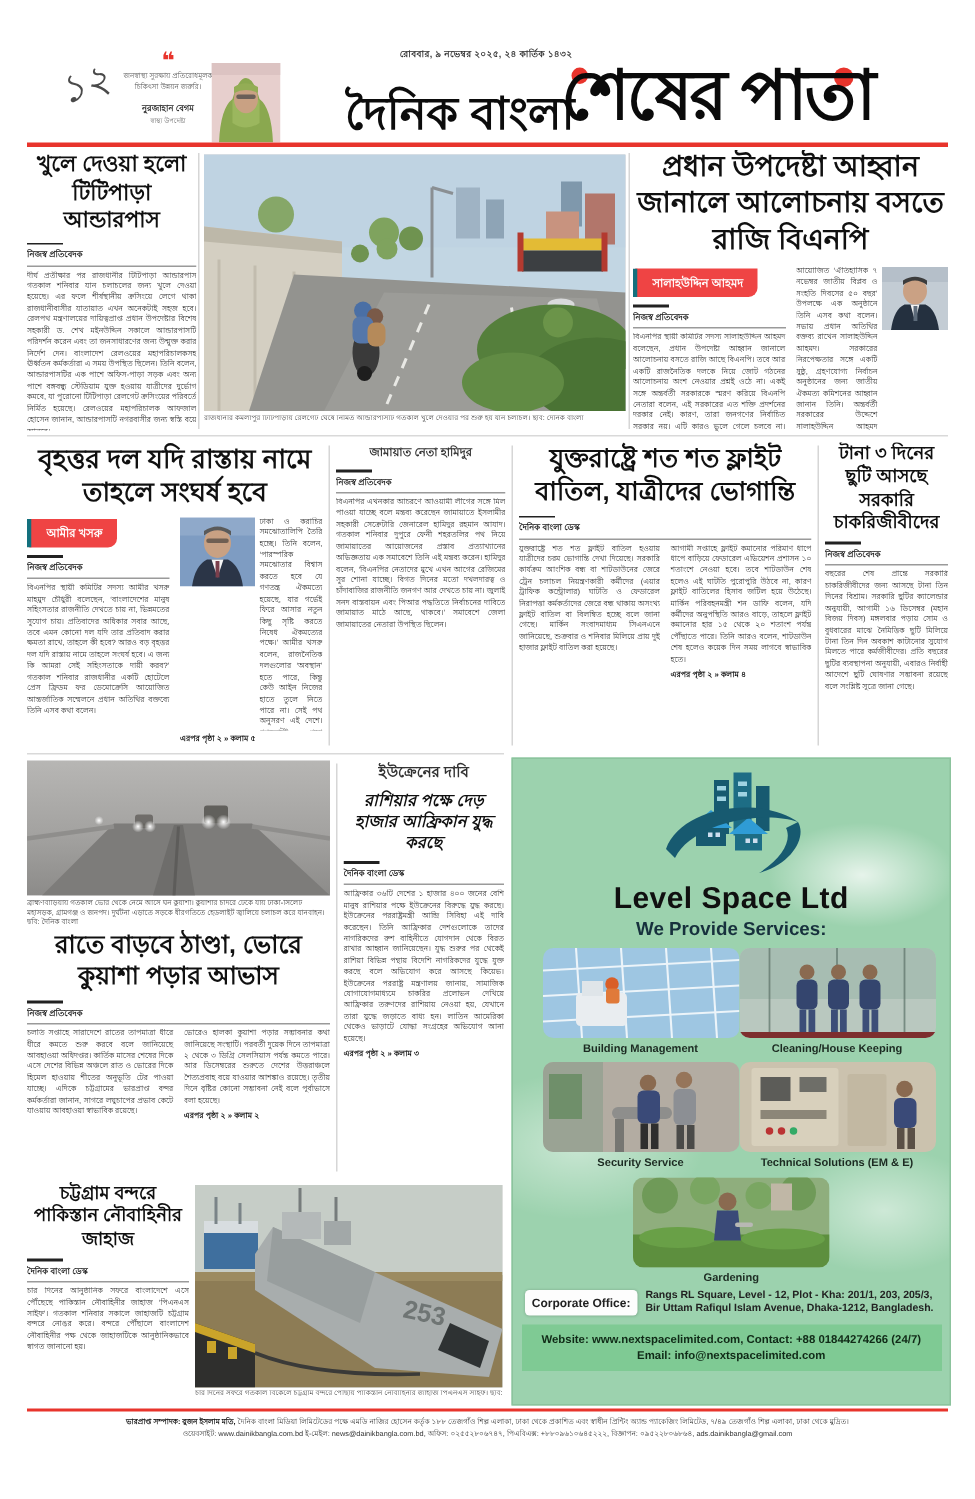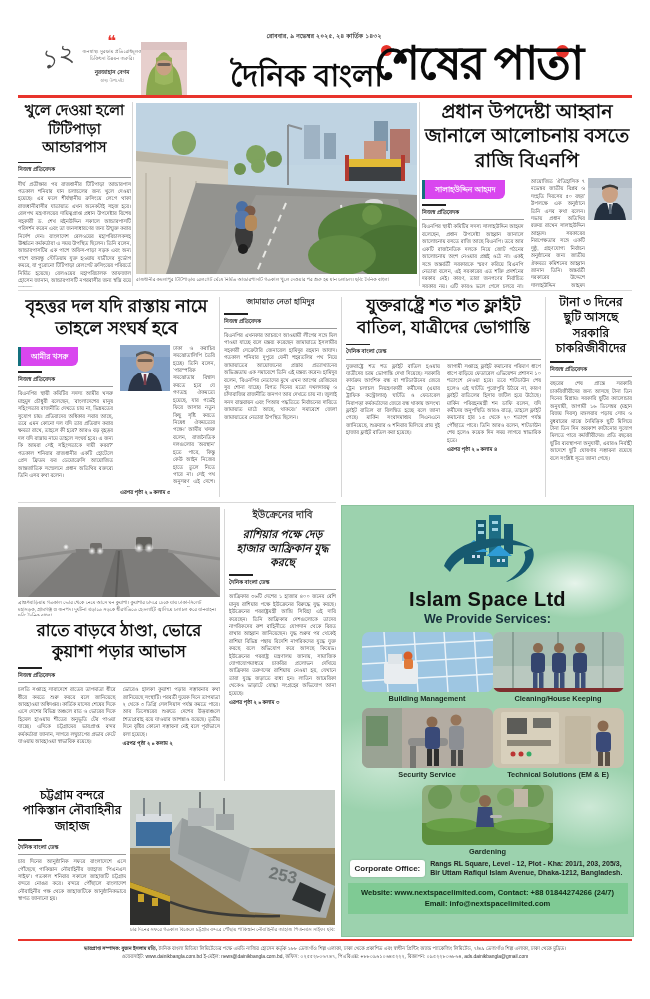--- a/index.html
+++ b/index.html
@@ -23,21 +23,21 @@
   .vline{width:1px;background:#d6d6d6;}
   
   .hl{font-weight:700;color:#101010;text-align:center;line-height:1.28;}
   .kicker{font-weight:600;color:#333;text-align:center;}
   .byline{font-size:5.6px;font-weight:bold;color:#1d1d1d;border-bottom:.5px solid #9a9a9a;
           padding:2px 0 2.5px 0;margin:3px 0 3px 0;}
   .byline:before{content:"";display:block;width:24px;height:1.5px;background:#222;margin-bottom:2px;}
   .body{font-size:5.1px;line-height:1.46;color:#333;text-align:justify;overflow:hidden;}
   .more{font-size:5.2px;font-weight:bold;color:#111;margin-top:2px;}
   .cap{font-size:4.8px;color:#444;line-height:1.4;overflow:hidden;}
-  .badge{display:inline-block;background:#d946ef;color:#fff;font-size:7.6px;font-weight:bold;
+  .badge{display:inline-block;background:#ef4444;color:#fff;font-size:7.6px;font-weight:bold;
          padding:3px 10px 3.5px 10px;border-left:3px solid #13707d;border-radius:0 0 6px 0;}
   .cols2{display:flex;gap:7px;}
   .cols2>div{flex:1;min-width:0;}
   .photo{display:block;background:#ccc;}
   
   .ad{background:
       radial-gradient(90px 50px at 80% 18%,rgba(255,255,255,.75),rgba(255,255,255,0) 70%),
       radial-gradient(120px 70px at 15% 60%,rgba(255,255,255,.45),rgba(255,255,255,0) 70%),
       radial-gradient(100px 60px at 85% 70%,rgba(255,255,255,.5),rgba(255,255,255,0) 70%),
       #9cd2ae;
@@ -325,21 +325,21 @@
       <rect x="28" y="38" width="20" height="12" fill="#175a70"></rect>
       <polygon points="50,42 63,31 76,42" fill="#2f9cd6"></polygon>
       <rect x="54" y="42" width="18" height="11" fill="#1d6d85"></rect>
       <rect x="36" y="41" width="3" height="3" fill="#cde"></rect>
         <rect x="41" y="41" width="3" height="3" fill="#cde"></rect>
       <rect x="61" y="45" width="3" height="3" fill="#cde"></rect>
         <rect x="66" y="45" width="3" height="3" fill="#cde"></rect>
       <path d="M8,52 C18,24 70,16 96,34 C74,26 26,34 14,58 Z" fill="#175a70"></path>
       <path d="M96,34 C102,44 92,62 70,68 C86,58 92,46 88,38 Z" fill="#175a70"></path>
     </svg>
-    <div class="ad-company">Islam Space Ltd</div>
+    <div class="ad-company">Level Space Ltd</div>
     <div class="ad-tag">We Provide Services:</div>
 
     <div class="ad-grid">
       <div class="ad-cell">
         <svg class="ad-img" viewBox="0 0 131 60">
           <rect width="131" height="60" fill="#9ec6e2"></rect>
           <g stroke="#ffffff" stroke-width="1.4" opacity=".8">
             <line x1="0" y1="15" x2="131" y2="8"></line>
               <line x1="0" y1="32" x2="131" y2="25"></line>
               <line x1="0" y1="49" x2="131" y2="42"></line>

